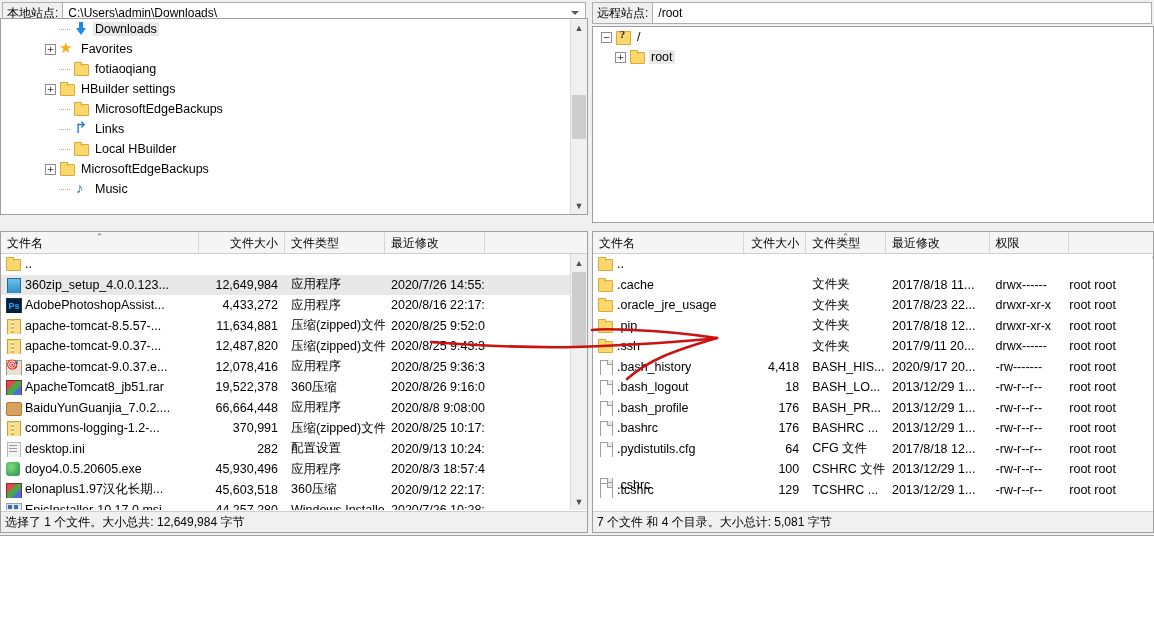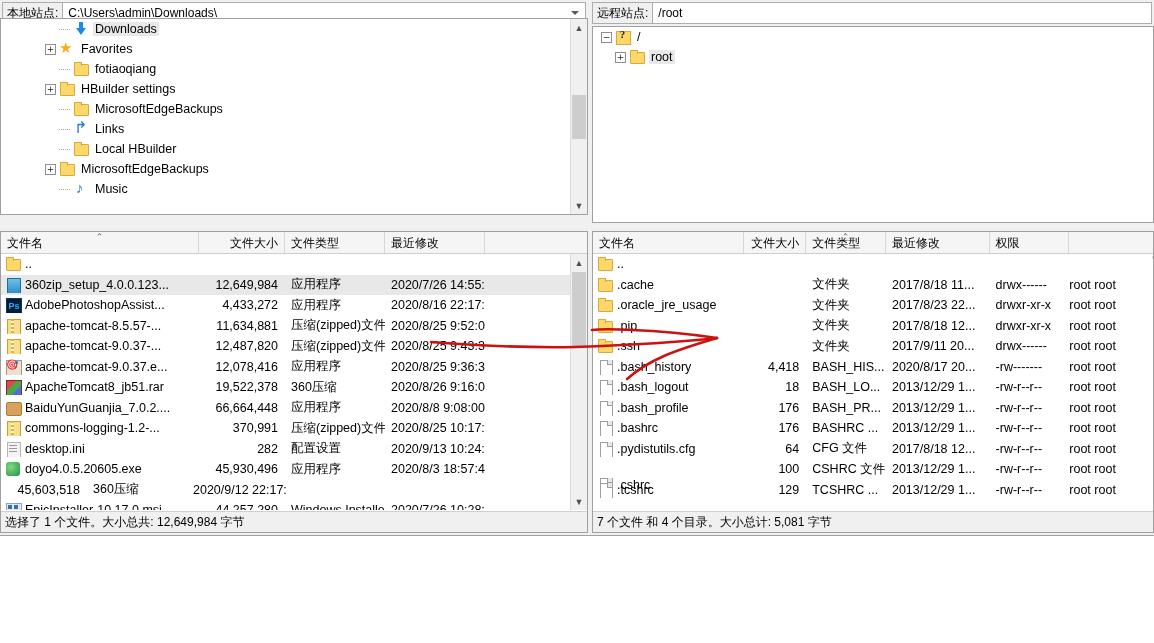--- a/index.html
+++ b/index.html
@@ -360,20 +360,24 @@
         <div class="lrow">
           <div class="c-name" style="width: 198px;">
             <span class="fico f-doyo"></span>
             <span>doyo4.0.5.20605.exe</span>
           </div>
           <div class="c-size" style="width: 86px;">45,930,496</div>
           <div class="c-type" style="width: 100px;">应用程序</div>
           <div class="c-mod" style="width: 100px;">2020/8/3 18:57:40</div>
         </div>
         <div class="lrow">
+          <div class="c-name" style="width: 198px;">
+            <span class="fico f-rar"></span>
+            <span>elonaplus1.97汉化长期...</span>
+          </div>
           <div class="c-size" style="width: 86px;">45,603,518</div>
           <div class="c-type" style="width: 100px;">360压缩</div>
           <div class="c-mod" style="width: 100px;">2020/9/12 22:17:...</div>
         </div>
         <div class="lrow">
           <div class="c-name" style="width: 198px;">
             <span class="fico f-msi"></span>
             <span>EpicInstaller-10.17.0.msi</span>
           </div>
           <div class="c-size" style="width: 86px;">44,257,280</div>
@@ -456,21 +460,21 @@
           <div class="c-perm" style="width: 80px;">drwx------</div>
           <div class="c-owne" style="width: 84px;">root root</div>
         </div>
         <div class="lrow">
           <div class="c-name" style="width: 152px;">
             <span class="fico f-doc"></span>
             <span>.bash_history</span>
           </div>
           <div class="c-size" style="width: 62px;">4,418</div>
           <div class="c-type" style="width: 80px;">BASH_HIS...</div>
-          <div class="c-mod" style="width: 104px;">2020/8/17 20...</div>
+          <div class="c-mod" style="width: 104px;">2020/9/17 20...</div>
           <div class="c-perm" style="width: 80px;">-rw-------</div>
           <div class="c-owne" style="width: 84px;">root root</div>
         </div>
         <div class="lrow">
           <div class="c-name" style="width: 152px;">
             <span class="fico f-doc"></span>
             <span>.bash_logout</span>
           </div>
           <div class="c-size" style="width: 62px;">18</div>
           <div class="c-type" style="width: 80px;">BASH_LO...</div>

